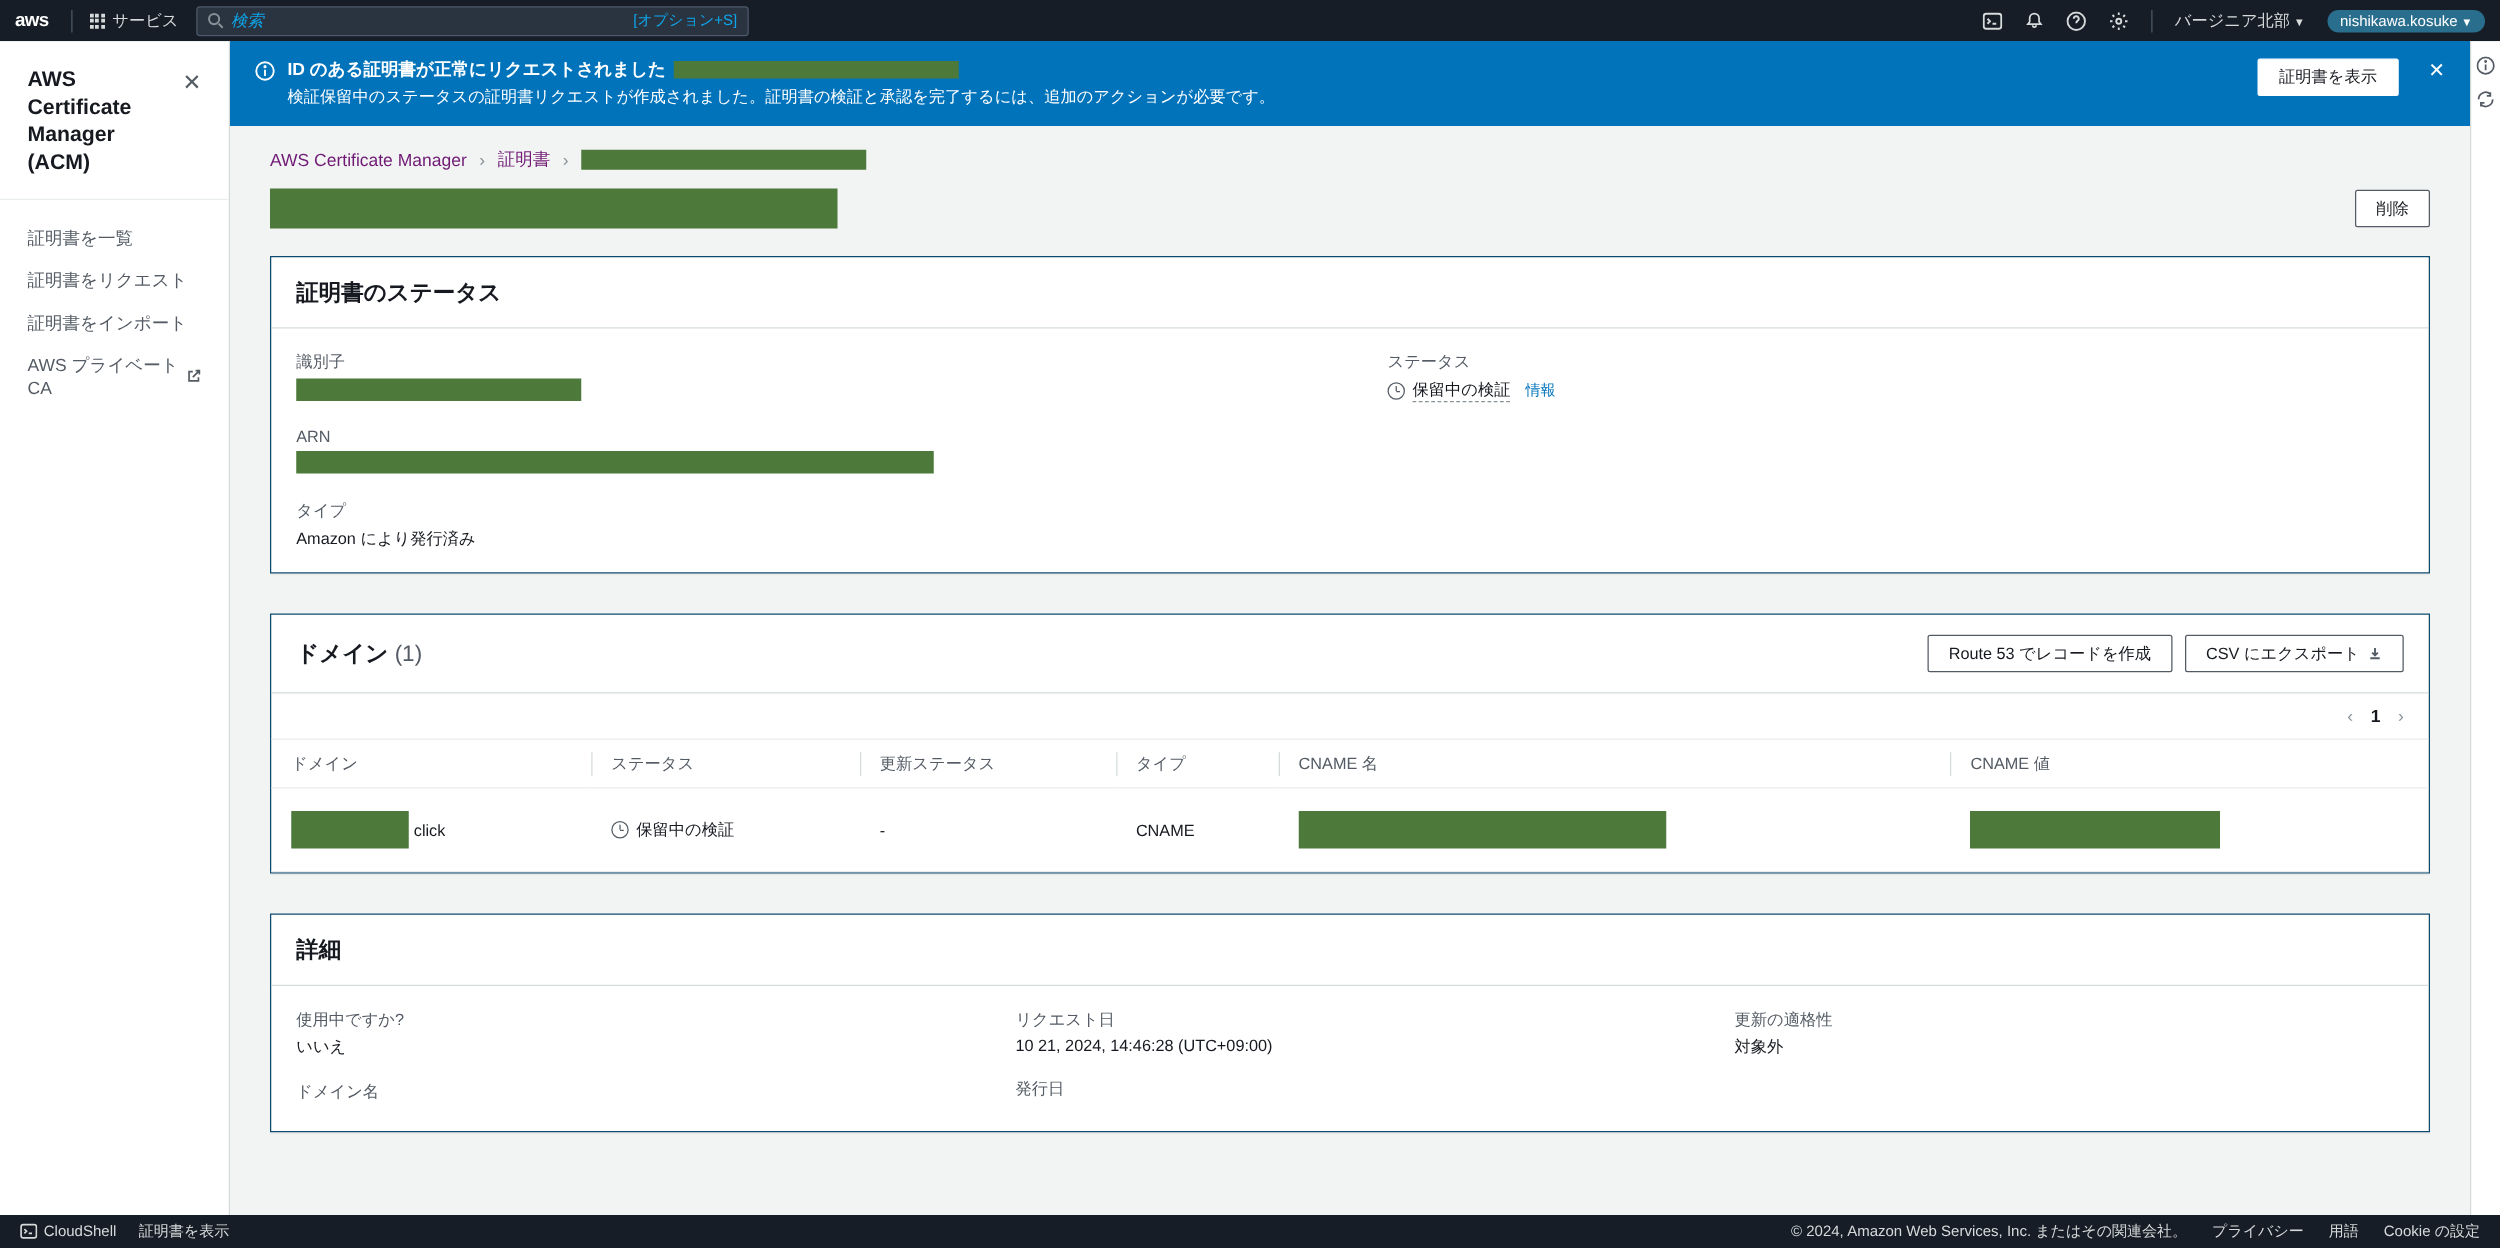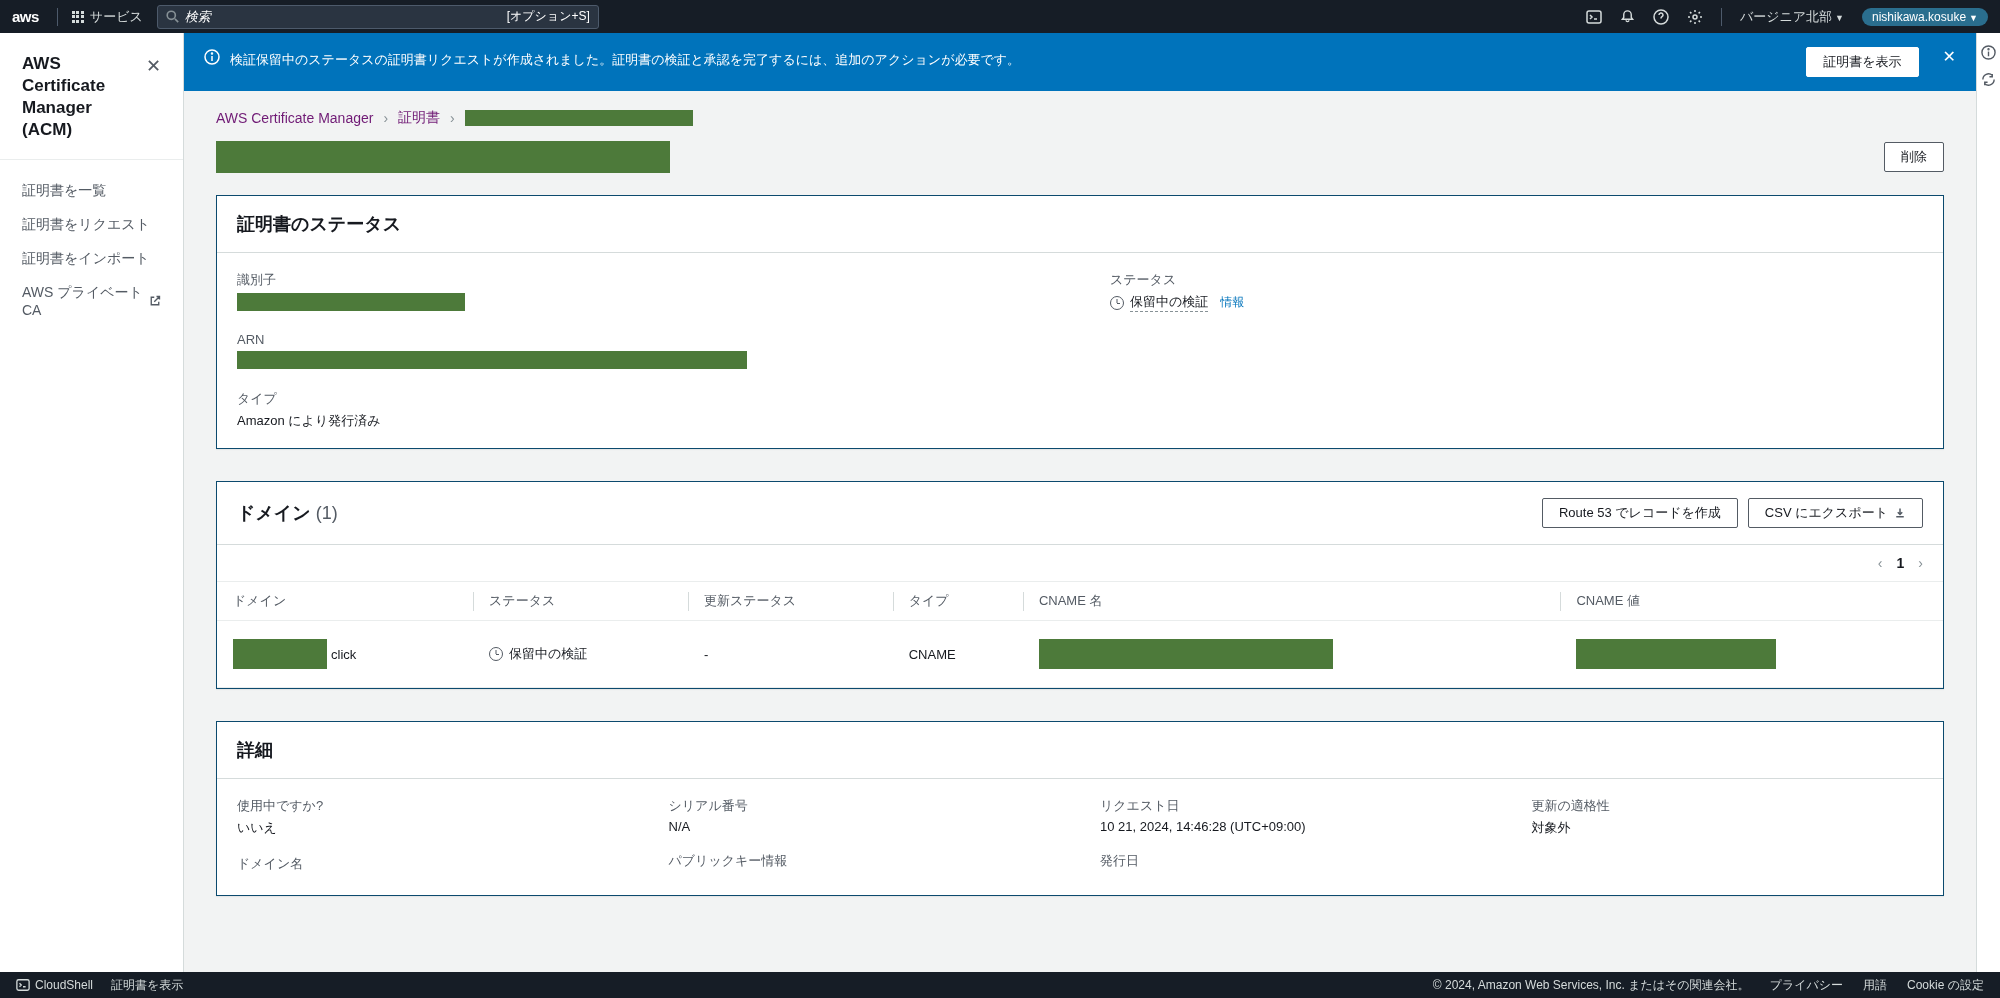--- a/index.html
+++ b/index.html
@@ -3,21 +3,21 @@
 <meta charset="utf-8">
 <style>
 * { box-sizing: border-box; margin: 0; padding: 0; font-family: "Amazon Ember", "Helvetica Neue", Arial, sans-serif; }
 body { background: #f2f3f3; font-size: 14px; color: #16191f; overflow: hidden; }
 
 .topbar { height: 33px; background: #161d26; display: flex; align-items: center; padding: 0 12px; color: #d5dbdb; }
 .aws-logo { font-weight: bold; color: #fff; font-size: 15px; margin-right: 18px; letter-spacing: -0.5px; }
 .grid-icon { display: inline-grid; grid-template-columns: repeat(3, 3px); grid-template-rows: repeat(3, 3px); gap: 1.5px; margin-right: 6px; }
 .grid-icon span { background: #d5dbdb; width: 3px; height: 3px; }
 .services-btn { display: flex; align-items: center; font-size: 13px; margin-right: 14px; cursor: pointer; }
-.search-wrap { flex: 0 0 442px; height: 24px; background: #2a3441; border: 1px solid #4d5a6b; border-radius: 3px; display: flex; align-items: center; padding: 0 8px; color: #ffffff; font-size: 13px; }
+.search-wrap { flex: 0 0 442px; height: 24px; background: #2a3441; border: 1px solid #4d5a6b; border-radius: 3px; display: flex; align-items: center; padding: 0 8px; color: #0ea5e9; font-size: 13px; }
 .search-wrap .mag { margin-right: 6px; }
 .search-wrap .hint { margin-left: auto; font-size: 12px; }
 .topbar-right { margin-left: auto; display: flex; align-items: center; gap: 18px; }
 .topbar-right .icon { color: #d5dbdb; cursor: pointer; }
 .region { font-size: 13px; cursor: pointer; }
 .user-pill { background: #2a6e8e; color: #fff; padding: 2px 10px; border-radius: 10px; font-size: 12px; cursor: pointer; }
 .caret { font-size: 9px; margin-left: 3px; }
 
 .body-wrap { display: flex; height: calc(998px - 33px - 26px); }
 
@@ -185,20 +185,24 @@
 
     <div class="flash">
       <span class="flash-icon">
         <svg width="16" height="16" viewBox="0 0 16 16" fill="none" stroke="#fff" stroke-width="1.5">
             <circle cx="8" cy="8" r="7"></circle>
             <line x1="8" y1="7" x2="8" y2="12"></line>
             <circle cx="8" cy="4.5" r="0.5" fill="#fff"></circle>
           </svg>
       </span>
       <div class="flash-body">
+        <div class="flash-title">
+          <span>ID のある証明書が正常にリクエストされました</span>
+          <span class="redact-inline" style="width:228px;"></span>
+        </div>
         <div class="flash-desc">検証保留中のステータスの証明書リクエストが作成されました。証明書の検証と承認を完了するには、追加のアクションが必要です。</div>
       </div>
       <button class="flash-btn">証明書を表示</button>
       <span class="flash-close">✕</span>
     </div>
 
     <div class="content">
 
       <div class="breadcrumb">
         <a>AWS Certificate Manager</a>
@@ -302,25 +306,20 @@
           <div class="card-title">詳細</div>
         </div>
         <div class="card-body">
           <div class="details-grid">
             <div class="details-col">
               <div class="kv-label">使用中ですか?</div>
               <div class="kv-value">いいえ</div>
               <div class="kv-label last">ドメイン名</div>
             </div>
             <div class="details-col">
-              <div class="kv-label">シリアル番号</div>
-              <div class="kv-value">N/A</div>
-              <div class="kv-label last">パブリックキー情報</div>
-            </div>
-            <div class="details-col">
               <div class="kv-label">リクエスト日</div>
               <div class="kv-value">10 21, 2024, 14:46:28 (UTC+09:00)</div>
               <div class="kv-label last">発行日</div>
             </div>
             <div class="details-col">
               <div class="kv-label">更新の適格性</div>
               <div class="kv-value">対象外</div>
             </div>
           </div>
         </div>

